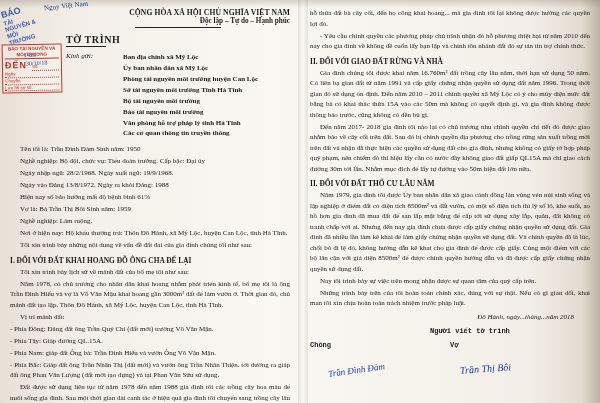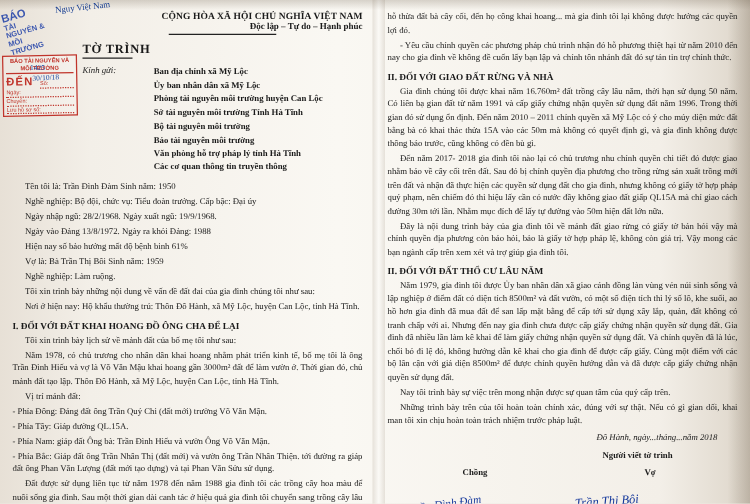--- a/index.html
+++ b/index.html
@@ -65,21 +65,21 @@
   .stamp-red .fld{flex:1;border-bottom:.6px dotted #c0342b;}
   .stamp-red small{font-size:4.4px;}
 
   .hw{font-family:"Liberation Serif",serif;color:#123a8f;}
   .hw-top{position:absolute;left:44px;top:2px;font-size:7px;transform:rotate(-6deg);}
   .hw-date{position:absolute;left:26px;top:60px;font-size:6px;color:#1b49a4;transform:rotate(-3deg);}
   .hw-num{position:absolute;left:24px;top:52px;font-size:6px;color:#1b49a4;}
 
   
   .sig{display:flex;margin-top:6px;font-size:7px;}
-  .sig .c{flex:1;text-align:center;}
+  .sig .c{flex:1;text-align:left;font-family:Liberation Mono, monospace;}
   .sig .b{font-weight:bold;}
   .sig-date{text-align:right;font-style:italic;font-size:7px;margin-top:4px;padding-right:16px;}
   .sig-names{position:relative;height:52px;}
   .sig-hw{
     position:absolute;font-family:"Liberation Serif",serif;color:#14379b;font-size:9px;
     font-style:italic;
   }
   .sig-hw.one{left:18px;top:16px;transform:rotate(-8deg);}
   .sig-hw.two{left:150px;top:14px;transform:rotate(-4deg);font-size:10px;}
   .edge{
@@ -154,22 +154,22 @@
     </div>
 
     <div style="margin-top:5px;">
       <p class="ind">Tên tôi là: Trần Đình Đàm                           Sinh năm: 1950</p>
       <p class="ind">Nghề nghiệp: Bộ đội, chức vụ: Tiểu đoàn trưởng. Cấp bậc: Đại úy</p>
       <p class="ind">Ngày nhập ngũ: 28/2/1968. Ngày xuất ngũ: 19/9/1968.</p>
       <p class="ind">Ngày vào Đảng 13/8/1972. Ngày ra khỏi Đảng: 1988</p>
       <p class="ind">Hiện nay số bảo hưởng mất độ bệnh binh 61%</p>
       <p class="ind">Vợ là: Bà Trần Thị Bôi                                    Sinh năm: 1959</p>
       <p class="ind">Nghề nghiệp: Làm ruộng.</p>
+      <p class="ind">Nơi ở hiện nay: Hộ khẩu thường trú: Thôn Đô Hành, xã Mỹ Lộc, huyện Can Lộc, tỉnh Hà Tĩnh.</p>
       <p class="ind">Tôi xin trình bày những nội dung về vấn đề đất đai của gia đình chúng tôi như sau:</p>
-      <p class="ind">Nơi ở hiện nay: Hộ khẩu thường trú: Thôn Đô Hành, xã Mỹ Lộc, huyện Can Lộc, tỉnh Hà Tĩnh.</p>
     </div>
 
     <div class="sec center">I. ĐỐI VỚI ĐẤT KHAI HOANG ĐỒ ÔNG CHA ĐỂ LẠI</div>
 
     <p class="ind">Tôi xin trình bày lịch sử về mảnh đất của bố mẹ tôi như sau:</p>
     <p class="ind">Năm 1978, có chủ trương cho nhân dân khai hoang nhằm phát triển kinh tế, bố mẹ tôi là ông Trần Đình Hiếu và vợ là Võ Văn Mậu khai hoang gần 3000m² đất để làm vườn ở. Thời gian đó, chủ mảnh đất tạo lập. Thôn Đô Hành, xã Mỹ Lộc, huyện Can Lộc, tỉnh Hà Tĩnh.</p>
     <p class="ind">Vị trí mảnh đất:</p>
     <p>- Phía Đông: Đảng đất ông Trần Quý Chi (đất mới) trường Võ Văn Mận.</p>
     <p>- Phía Tây: Giáp đường QL.15A.</p>
     <p>- Phía Nam: giáp đất Ông bà: Trần Đình Hiếu và vườn Ông Võ Văn Mận.</p>
@@ -178,21 +178,20 @@
   </div>
 
   <div class="col right">
     <p>hỗ thừa đất bà cây cối, đến họ công khai hoang... mà gia đình tôi lại không được hưởng các quyền lợi đó.</p>
     <p class="ind">- Yêu cầu chính quyền các phương pháp chủ trình nhận đó hỗ phương thiệt hại từ năm 2010 đến nay cho gia đình về không đề cuốn lấy bạn lập và chính tôn nhánh đất đó sự tán tin trợ chính thức.</p>
 
     <div class="sec center">II. ĐỐI VỚI GIAO ĐẤT RỪNG VÀ NHÀ</div>
 
     <p class="ind">Gia đình chúng tôi được khai năm 16.760m² đất trồng cây lâu năm, thời hạn sử dụng 50 năm. Có liên bạ gian đất từ năm 1991 và cấp giấy chứng nhận quyền sử dụng đất năm 1996. Trong thời gian đó sử dụng ổn định. Đến năm 2010 – 2011 chính quyền xã Mỹ Lộc có ý cho múy diện mức đất bằng bà có khai thác thửa 15A vào các 50m mà không có quyết định gì, và gia đình không được thông báo trước, cũng không có đền bù gì.</p>
     <p class="ind">Đến năm 2017- 2018 gia đình tôi nào lại có chủ trương nhu chính quyền chi tiết đó được giao nhằm bảo về cây cối trên đất. Sau đó bị chính quyền địa phương cho trồng rừng sản xuất trồng mới trên đất và nhận đã thực hiện các quyền sử dụng đất cho gia đình, nhưng không có giấy tờ hợp pháp quý phạm, nên chiếm đó thì hiệu lấy cần có nước đầy không giao đất giấp QL15A mà chỉ giao cách đường 30m tới lần. Nhằm mục đích để lấy tự đường vào 50m hiện đất lớn nữa.</p>
-    <p class="ind">Đây là nội dung trình bày của gia đình tôi về mảnh đất giao rừng có giấy tờ bản hỏi vậy mà chính quyền địa phương còn bảo hỏi, bảo là giấy tờ hợp pháp lệ, không còn giá trị. Vậy mong các bạn ngành cấp trên xem xét và trợ giúp gia đình tôi.</p>
 
     <div class="sec center">II. ĐỐI VỚI ĐẤT THỔ CƯ LÂU NĂM</div>
 
     <p class="ind">Năm 1979, gia đình tôi được Ủy ban nhân dân xã giao cánh đồng làn vùng vén núi sinh sống và lập nghiệp ở điểm đất có diện tích 8500m² và đất vườn, có một số điện tích thì lý số lô, khe suối, ao hồ hơn gia đình đã mua đất để san lấp mặt bằng để cấp tới sử dụng xây lắp, quản, đất không có tranh chấp với ai. Nhưng đến nay gia đình chưa được cấp giấy chứng nhận quyền sử dụng đất. Gia đình đã nhiều lần làm kê khai để làm giấy chứng nhận quyền sử dụng đất. Và chính quyền đã là lúc, chối bỏ đi lệ đó, không hướng dẫn kê khai cho gia đình để được cấp giấy. Cùng một điểm với các bộ lân cận với giá diện 8500m² để được chính quyền hướng dẫn và đã được cấp giấy chứng nhận quyền sử dụng đất.</p>
     <p class="ind">Nay tôi trình bày sự việc trên mong nhận được sự quan tâm của quý cấp trên.</p>
     <p class="ind">Những trình bày trên của tôi hoàn toàn chính xác, đúng với sự thật. Nếu có gì gian dối, khai man tôi xin chịu hoàn toàn trách nhiệm trước pháp luật.</p>
 
     <div class="sig-date">Đô Hành, ngày...tháng...năm 2018</div>
     <div class="sig">
       <div class="c b" style="margin-left:120px;">Người viết tờ trình</div>

